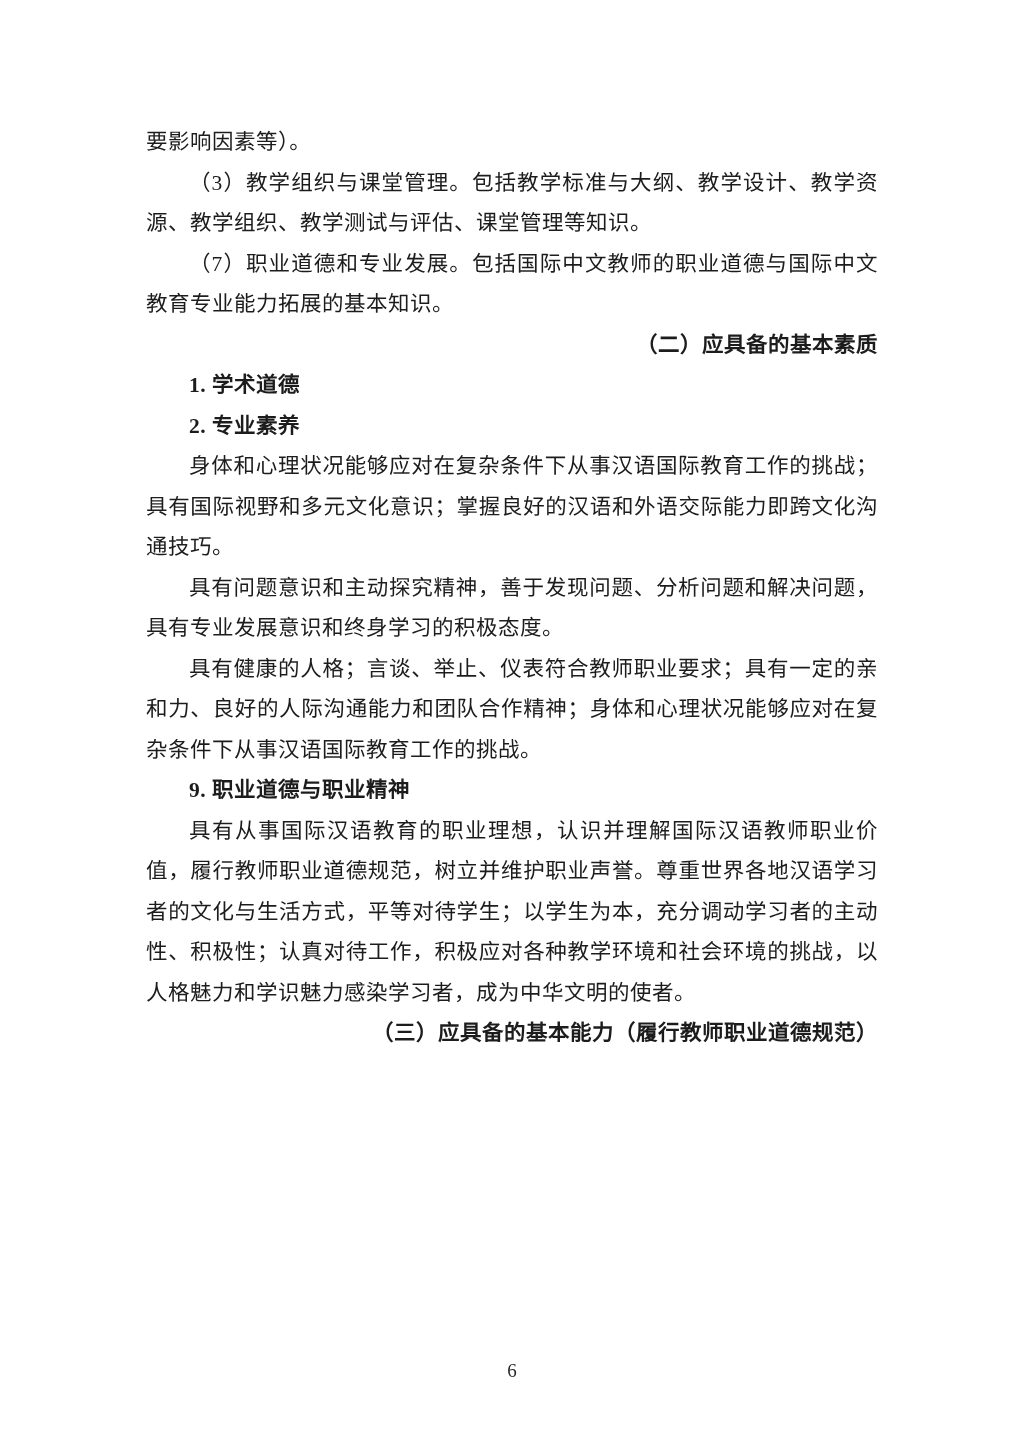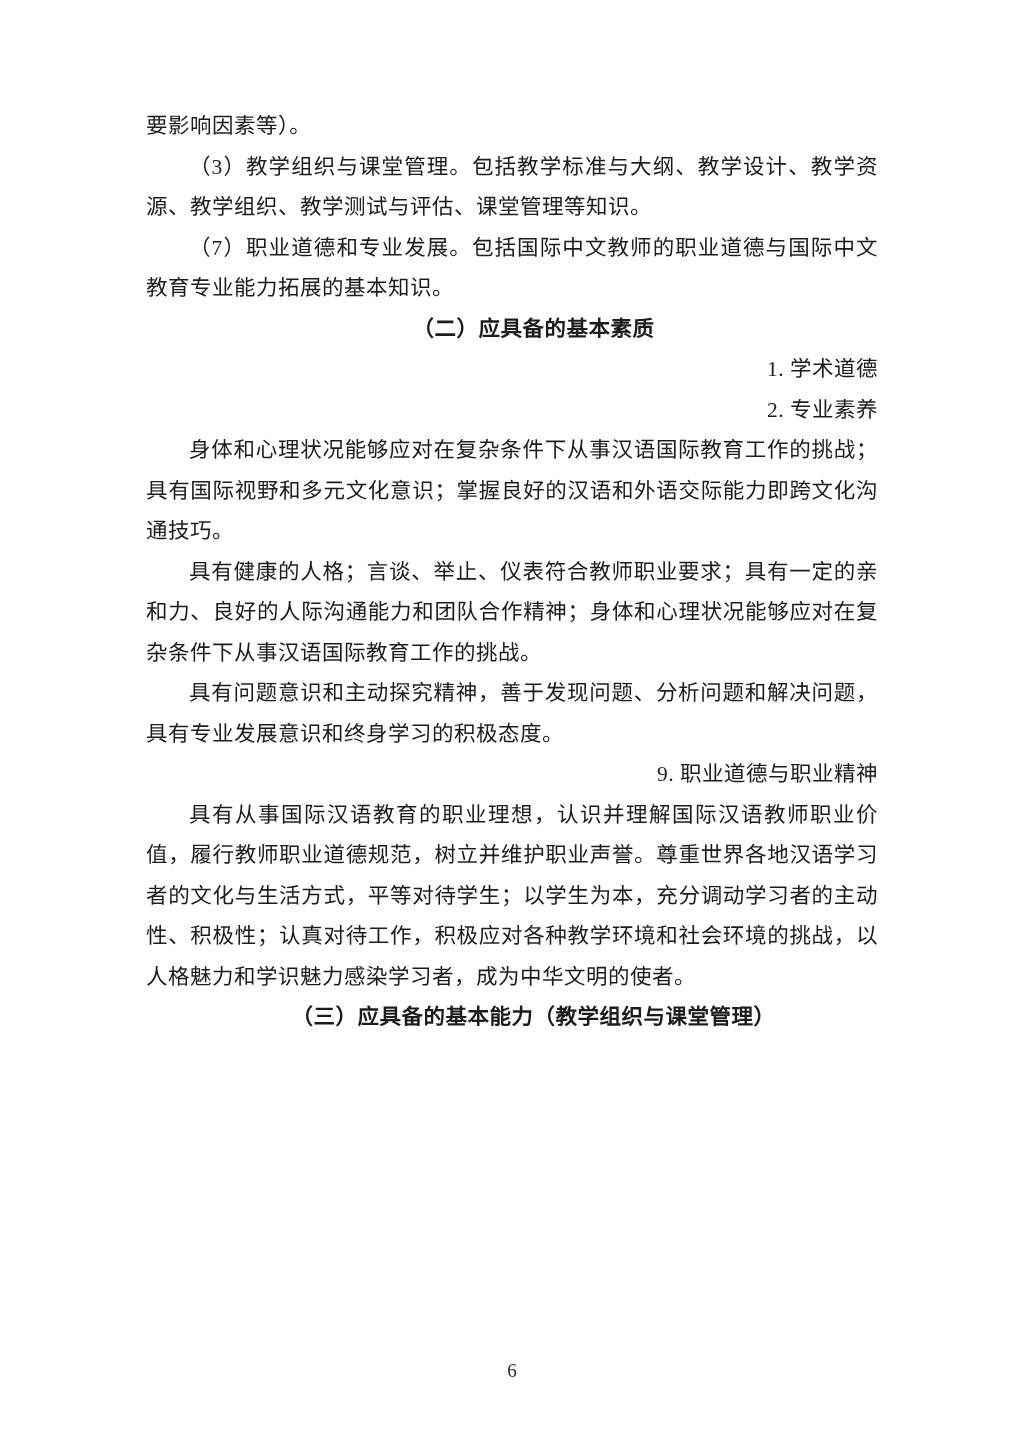--- a/index.html
+++ b/index.html
@@ -11,45 +11,46 @@
     position: relative;
     width: 1024px;
     height: 1448px;
     background: #ffffff;
     overflow: hidden;
     font-family: "Liberation Serif", "DejaVu Serif", serif;
     color: #1c1c1c;
   }
   .content {
     position: absolute;
-    top: 106px;
+    top: 122px;
     left: 146px;
     width: 732px;
   }
   .content p {
     margin: 0;
     font-size: 21.5px;
     line-height: 40.5px;
     text-align: justify;
     letter-spacing: 0.5px;
   }
   .content p.indent {
     text-indent: 2em;
   }
   .content p.no-indent {
     text-indent: 0;
   }
   .content p.heading {
     font-weight: bold;
     text-indent: 2em;
-    text-align: center;
+    text-align: right;
   }
   .content p.sub-heading {
     text-indent: 2em;
-    text-align: right;
+    text-align: left;
+    font-weight: bold;
   }
   .page-number {
     position: absolute;
     bottom: 66px;
     left: 0;
     width: 100%;
     text-align: center;
     font-size: 19px;
     color: #2a2a2a;
   }
@@ -59,20 +60,20 @@
 
 <div class="page">
   <div class="content">
     <p class="no-indent">要影响因素等）。</p>
     <p class="indent">（3）教学组织与课堂管理。包括教学标准与大纲、教学设计、教学资源、教学组织、教学测试与评估、课堂管理等知识。</p>
     <p class="indent">（7）职业道德和专业发展。包括国际中文教师的职业道德与国际中文教育专业能力拓展的基本知识。</p>
     <p class="heading">（二）应具备的基本素质</p>
     <p class="sub-heading">1. 学术道德</p>
     <p class="sub-heading">2. 专业素养</p>
     <p class="indent">身体和心理状况能够应对在复杂条件下从事汉语国际教育工作的挑战；具有国际视野和多元文化意识；掌握良好的汉语和外语交际能力即跨文化沟通技巧。</p>
+    <p class="indent">具有问题意识和主动探究精神，善于发现问题、分析问题和解决问题，具有专业发展意识和终身学习的积极态度。</p>
     <p class="indent">具有健康的人格；言谈、举止、仪表符合教师职业要求；具有一定的亲和力、良好的人际沟通能力和团队合作精神；身体和心理状况能够应对在复杂条件下从事汉语国际教育工作的挑战。</p>
-    <p class="indent">具有问题意识和主动探究精神，善于发现问题、分析问题和解决问题，具有专业发展意识和终身学习的积极态度。</p>
     <p class="sub-heading">9. 职业道德与职业精神</p>
     <p class="indent">具有从事国际汉语教育的职业理想，认识并理解国际汉语教师职业价值，履行教师职业道德规范，树立并维护职业声誉。尊重世界各地汉语学习者的文化与生活方式，平等对待学生；以学生为本，充分调动学习者的主动性、积极性；认真对待工作，积极应对各种教学环境和社会环境的挑战，以人格魅力和学识魅力感染学习者，成为中华文明的使者。</p>
-    <p class="heading">（三）应具备的基本能力（教学组织与课堂管理）</p>
+    <p class="heading">（三）应具备的基本能力（履行教师职业道德规范）</p>
   </div>
   <div class="page-number">6</div>
 </div>
 
 </body></html>

